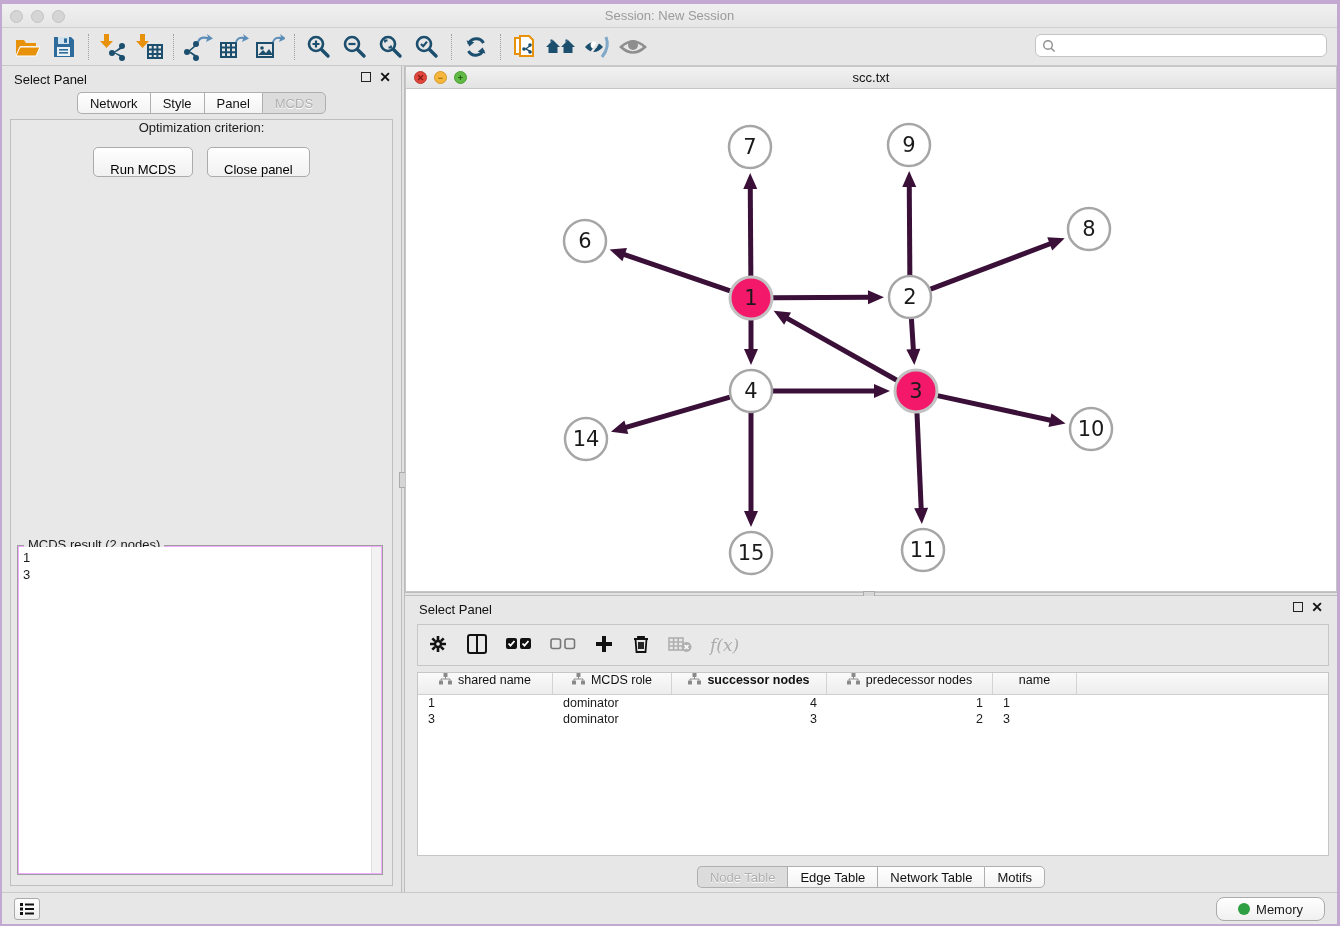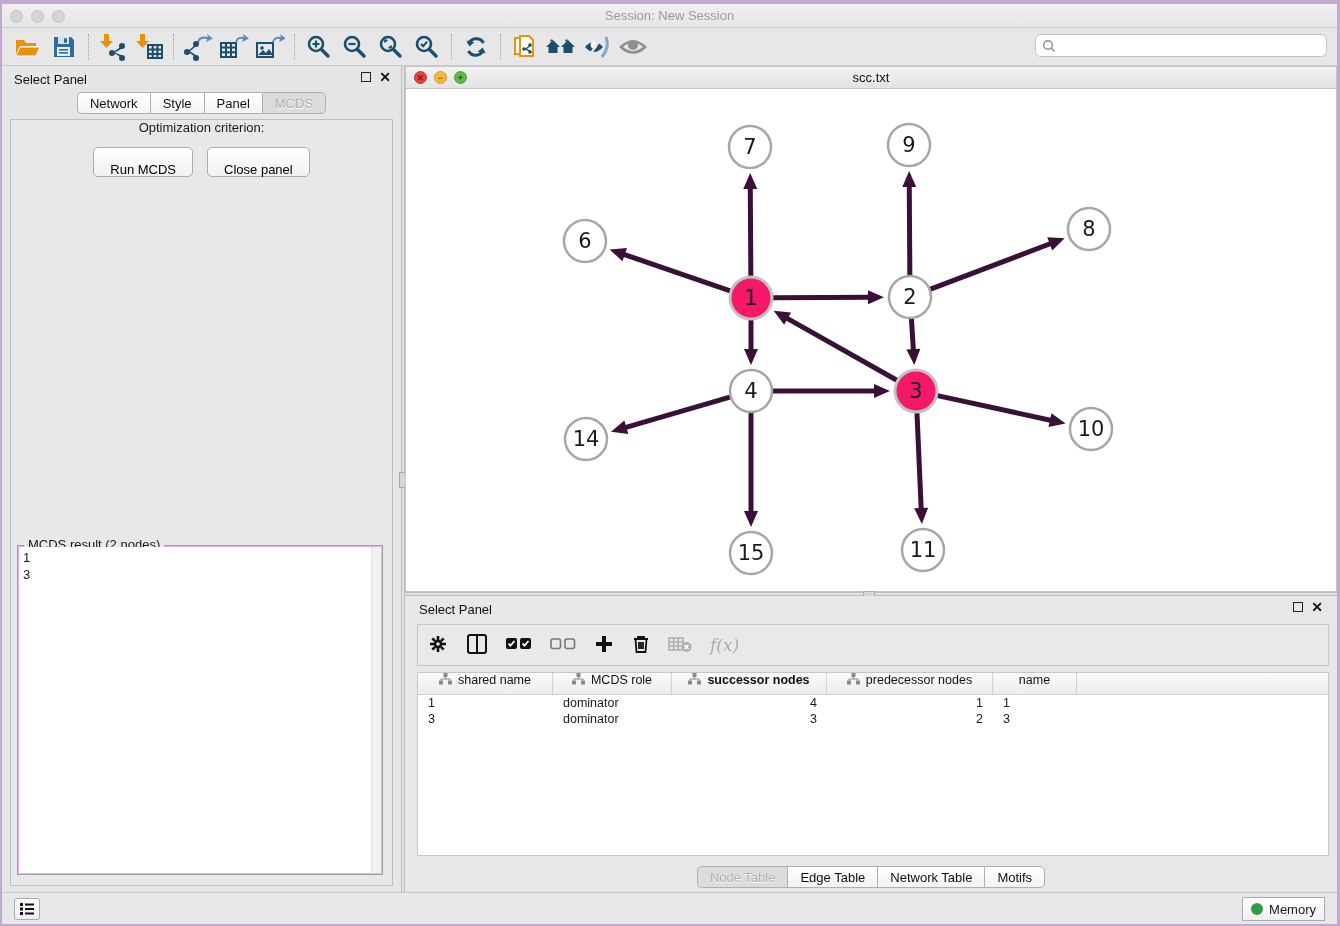--- a/index.html
+++ b/index.html
@@ -76,21 +76,21 @@
   .grid-header { display:flex; height:22px; background:linear-gradient(#FAFAFA,#EDEDED); border-bottom:1px solid #CFCFCF; }
   .gh-cell { display:flex; align-items:flex-start; justify-content:center; gap:6px; border-right:1px solid #D3D3D3; font-size:12.5px; color:#111; }
   .grid-row { display:flex; height:16px; font-size:12.5px; }
   .gr-cell { padding:0 10px; display:flex; align-items:center; }
   .gr-cell.right { justify-content:flex-end; }
   .tp-tabs { position:absolute; left:0; right:0; bottom:4px; display:flex; justify-content:center; }
 
   
   .statusbar { position:absolute; left:0; right:0; bottom:0; height:32px; background:#E7E7E7; border-top:1px solid #C9C9C9; }
   .sb-left { position:absolute; left:12px; top:5px; width:26px; height:22px; border:1px solid #ABABAB; background:linear-gradient(#FFF,#EFEFEF); border-radius:3px; display:flex; align-items:center; justify-content:center; }
-  .sb-mem { position:absolute; right:12px; top:4px; height:24px; border:1px solid #ABABAB; background:linear-gradient(#FFF,#F0F0F0); border-radius:0; display:flex; align-items:center; gap:6px; padding:0 8px; font-size:13px; }
+  .sb-mem { position:absolute; right:12px; top:4px; height:24px; border:1px solid #ABABAB; background:linear-gradient(#FFF,#F0F0F0); border-radius:8px; display:flex; align-items:center; gap:6px; padding:0 21px; font-size:13px; }
   .mem-dot { width:12px; height:12px; border-radius:50%; background:#2EA043; }
 
   .fx { font-family:"DejaVu Serif", serif; font-style:italic; font-size:17px; color:#ABABAB; }
 </style>
 </head>
 <body>
 
 <div class="app">
 
   <div class="titlebar">

